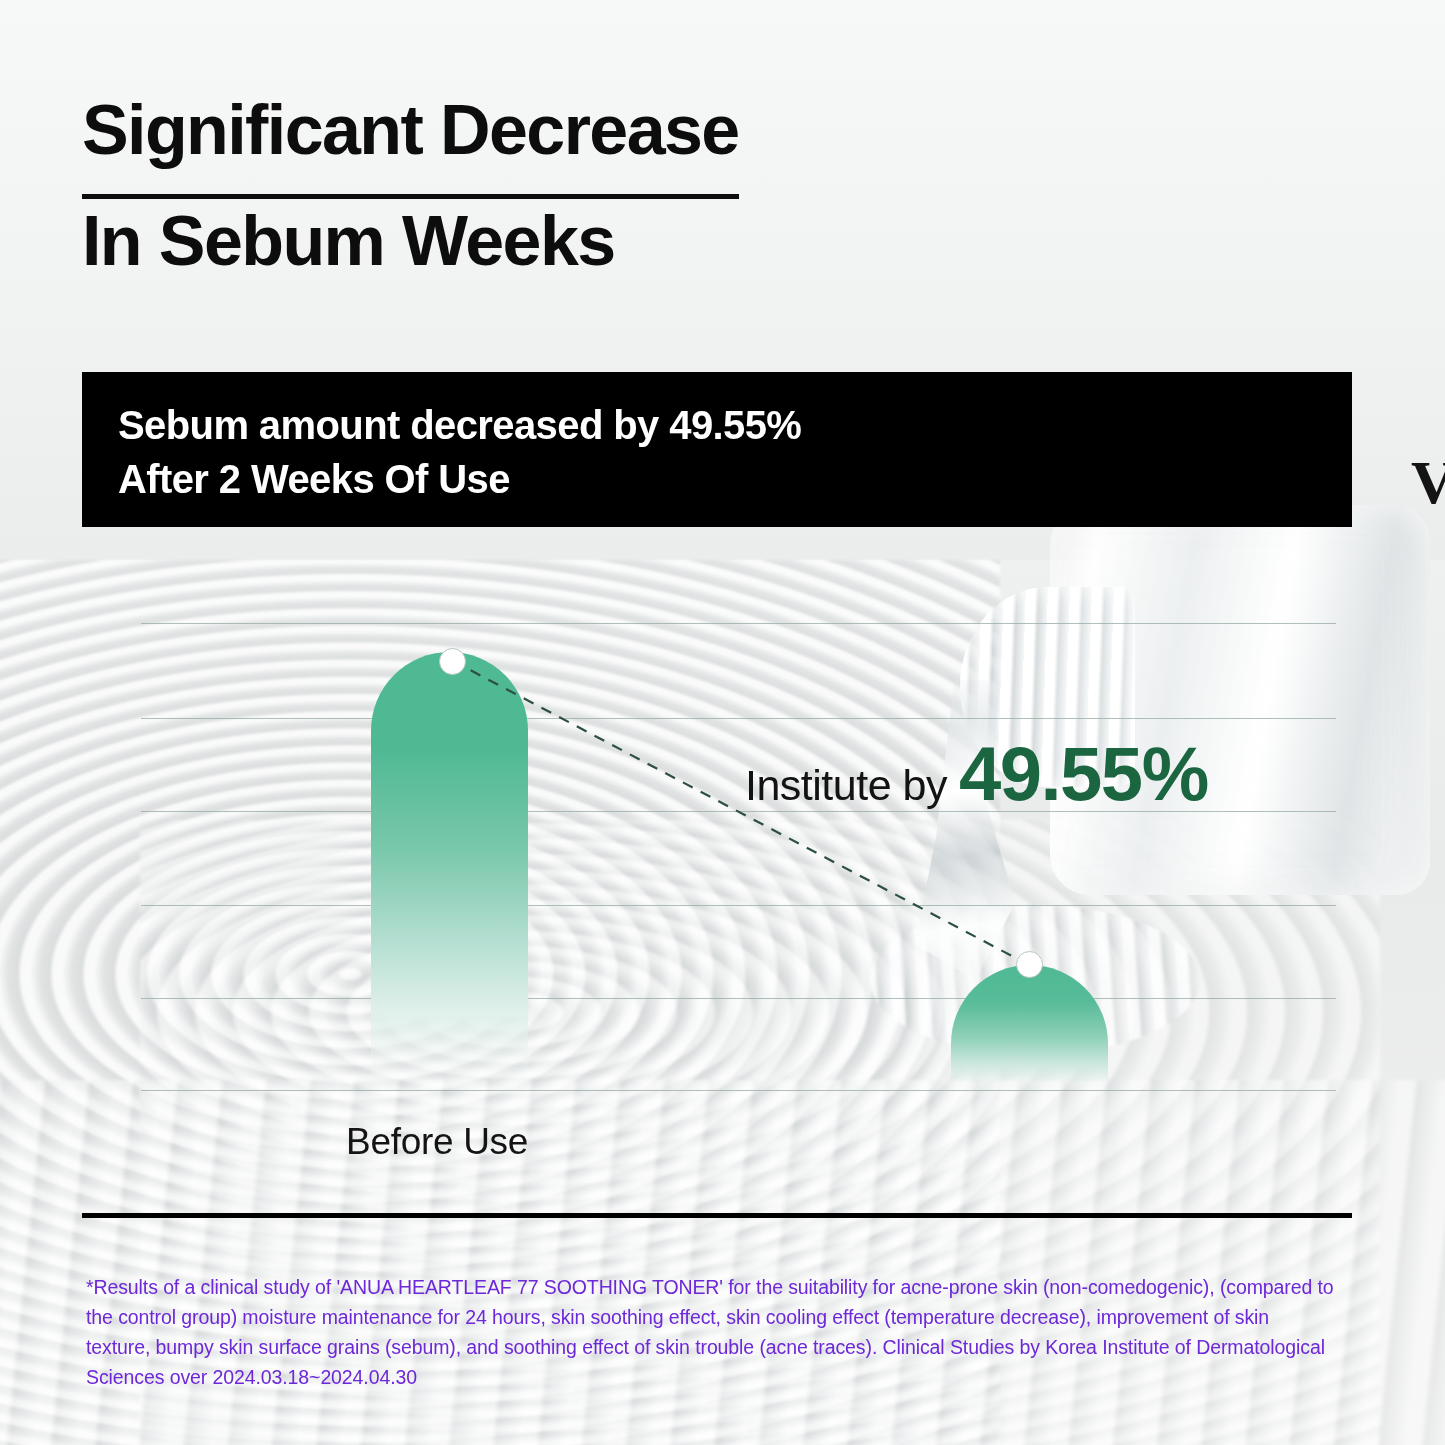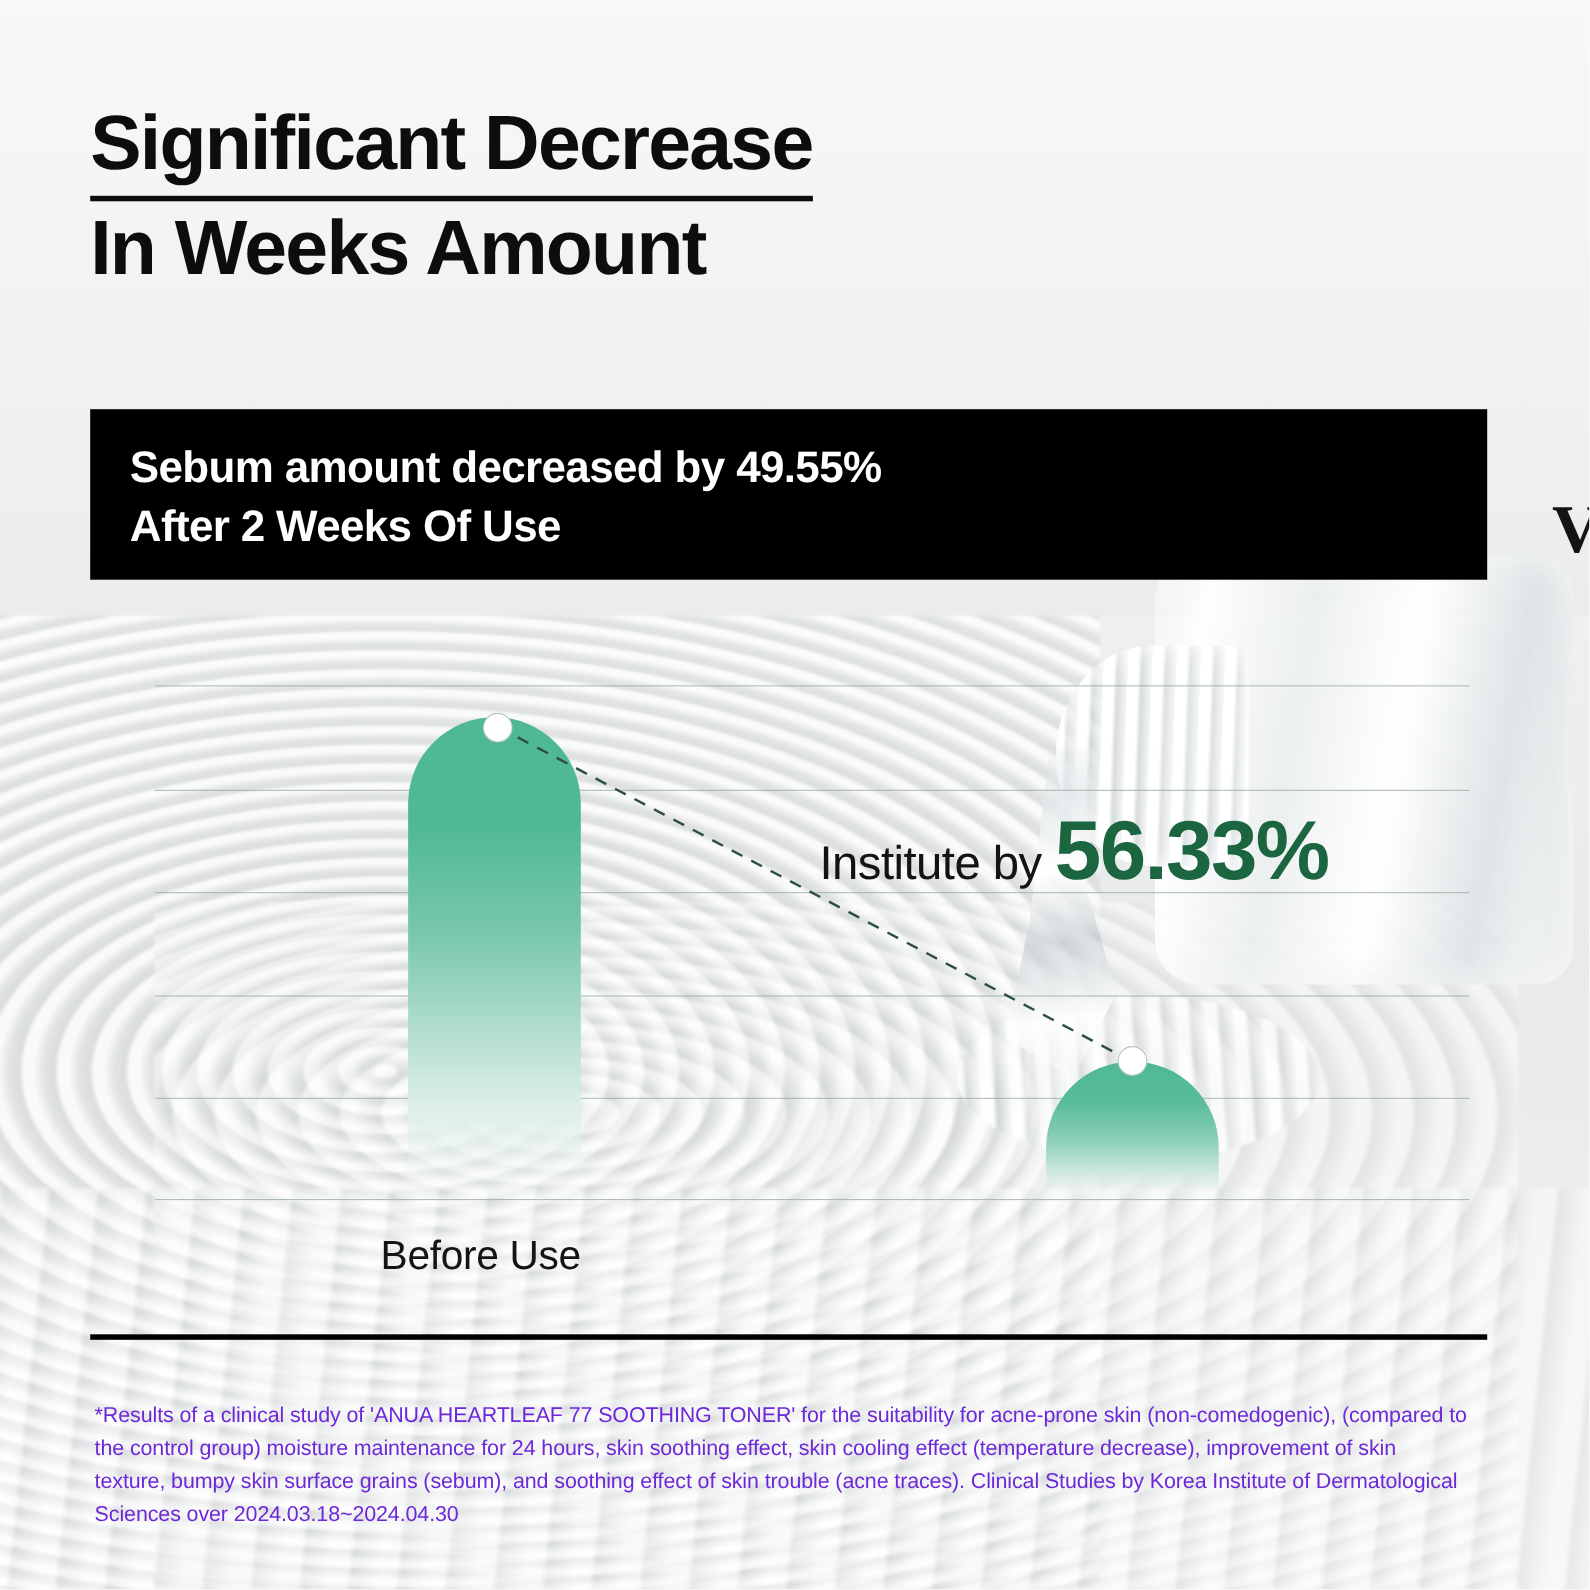--- a/index.html
+++ b/index.html
@@ -184,21 +184,21 @@
     font-size: 70px;
     line-height: 84px;
     font-weight: 700;
     letter-spacing: -1.6px;
     color: #0d0d0d;
     white-space: nowrap;
   }
   .headline .line1 {
     display: inline-block;
     border-bottom: 5px solid #0d0d0d;
-    padding-bottom: 6px;
+    padding-bottom: 22px;
   }
 
   
   .banner {
     position: absolute;
     left: 82px;
     top: 372px;
     width: 1270px;
     height: 155px;
     background: #000000;
@@ -345,21 +345,21 @@
     <div class="splash"></div>
     <div class="bottle">
       <div class="bottle-body"></div>
       <div class="bottle-neck"></div>
       <div class="pour"></div>
     </div>
   </div>
 
   <div class="headline">
     <div class="line"><span class="line1">Significant Decrease</span></div>
-    <div class="line">In Weeks Amount</div>
+    <div class="line">In Sebum Weeks</div>
   </div>
 
   <div class="banner">
     <div class="banner-line">Sebum amount decreased by 49.55%</div>
     <div class="banner-line">After 2 Weeks Of Use</div>
   </div>
 
   <div class="edge-mark">V</div>
 
   <div class="chart">
@@ -378,19 +378,19 @@
     </svg>
 
     <div class="dot dot-before"></div>
     <div class="dot dot-after"></div>
 
     <div class="cat-label cat-before">Before Use</div>
   </div>
 
   <div class="callout">
     <span class="callout-label">Institute by</span>
-    <span class="callout-value">56.33%</span>
+    <span class="callout-value">49.55%</span>
   </div>
 
   <div class="divider"></div>
   <div class="footnote">*Results of a clinical study of 'ANUA HEARTLEAF 77 SOOTHING TONER' for the suitability for acne-prone skin (non-comedogenic), (compared to the control group) moisture maintenance for 24 hours, skin soothing effect, skin cooling effect (temperature decrease), improvement of skin texture, bumpy skin surface grains (sebum), and soothing effect of skin trouble (acne traces). Clinical Studies by Korea Institute of Dermatological Sciences over 2024.03.18~2024.04.30</div>
 
 </div>
 
 </body></html>

